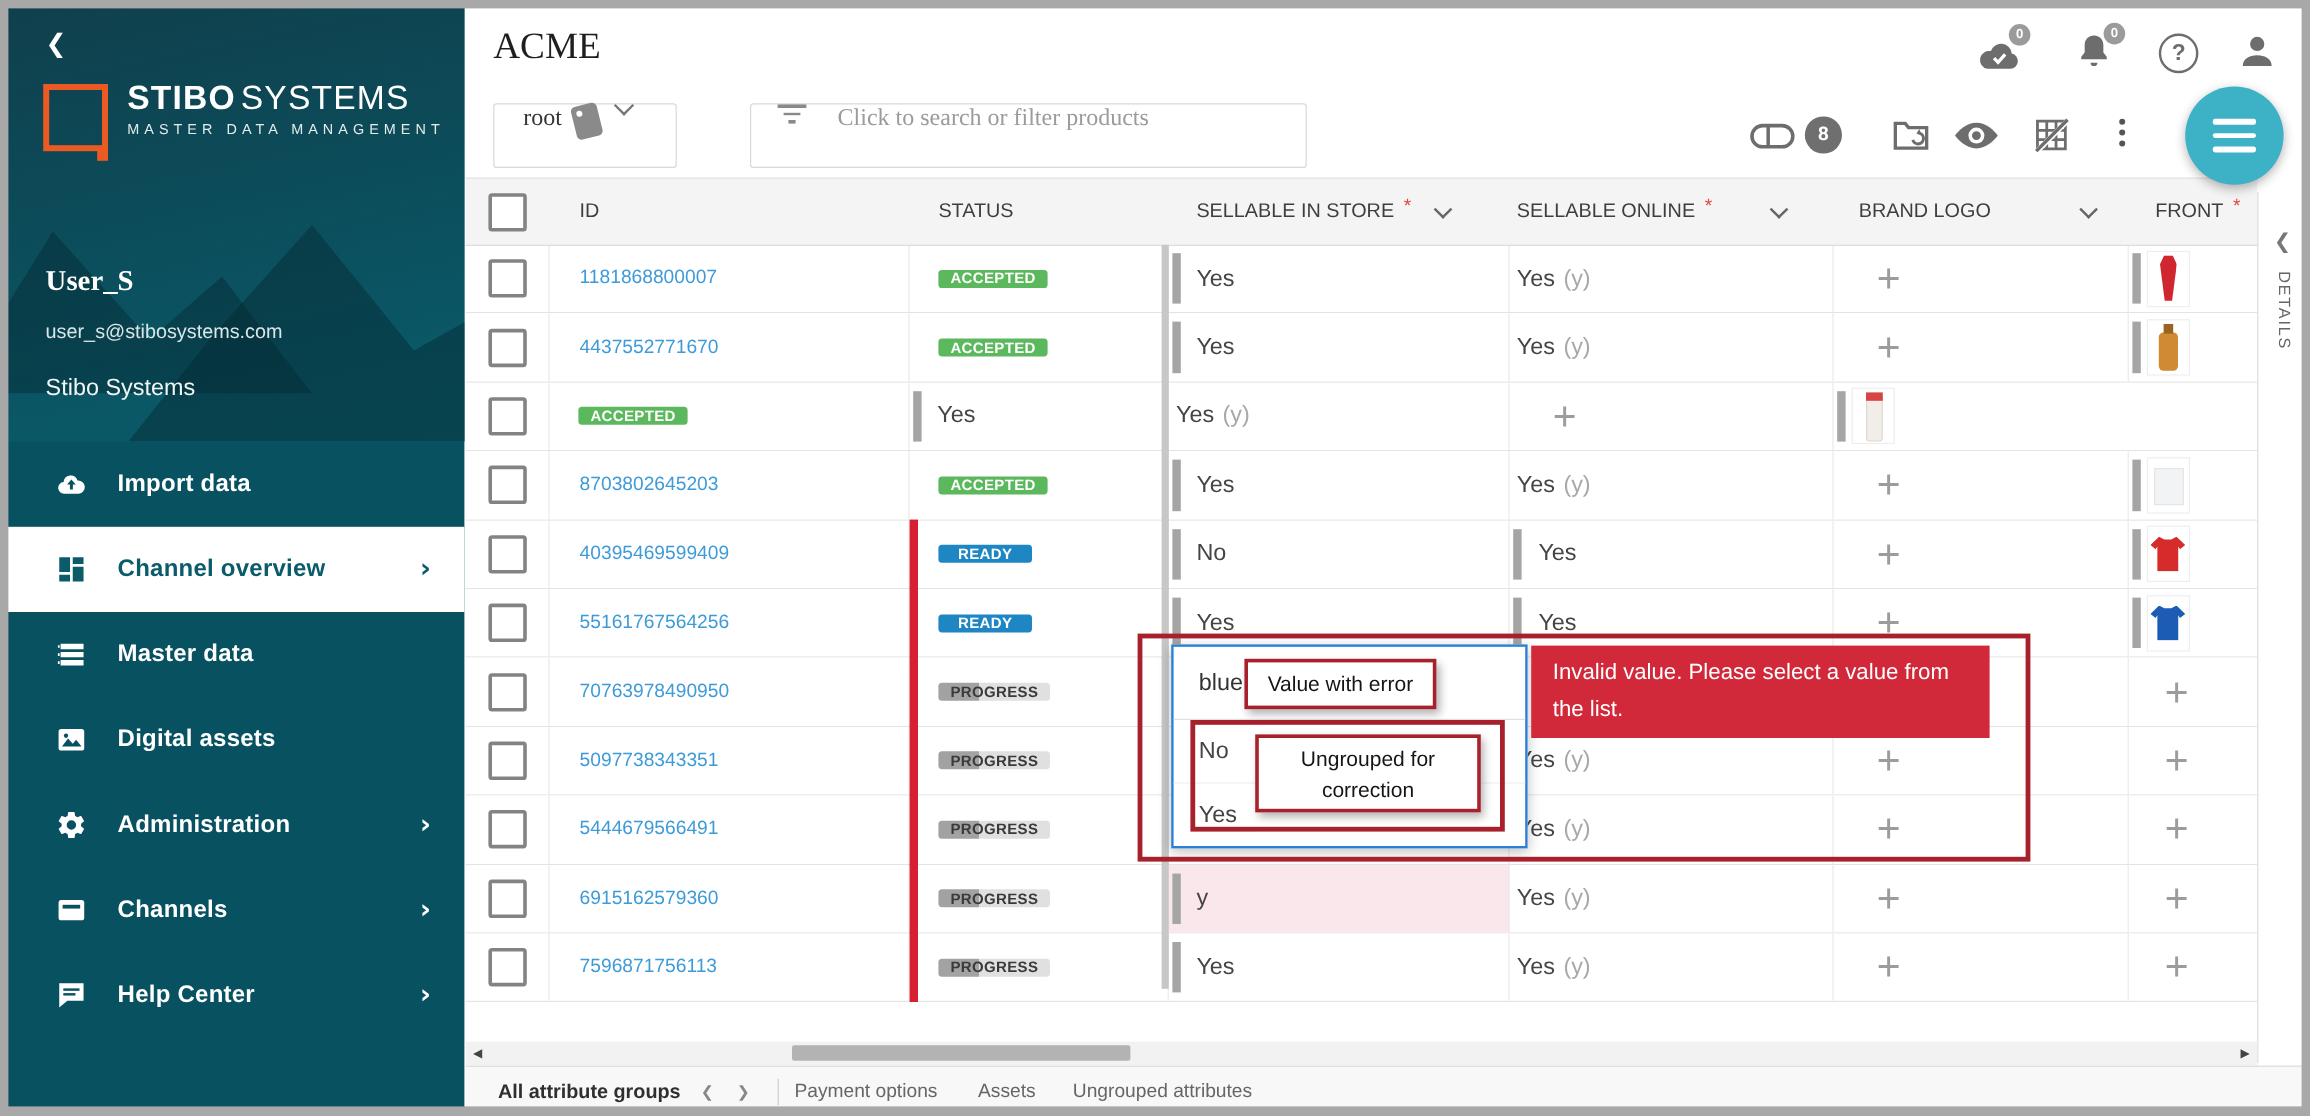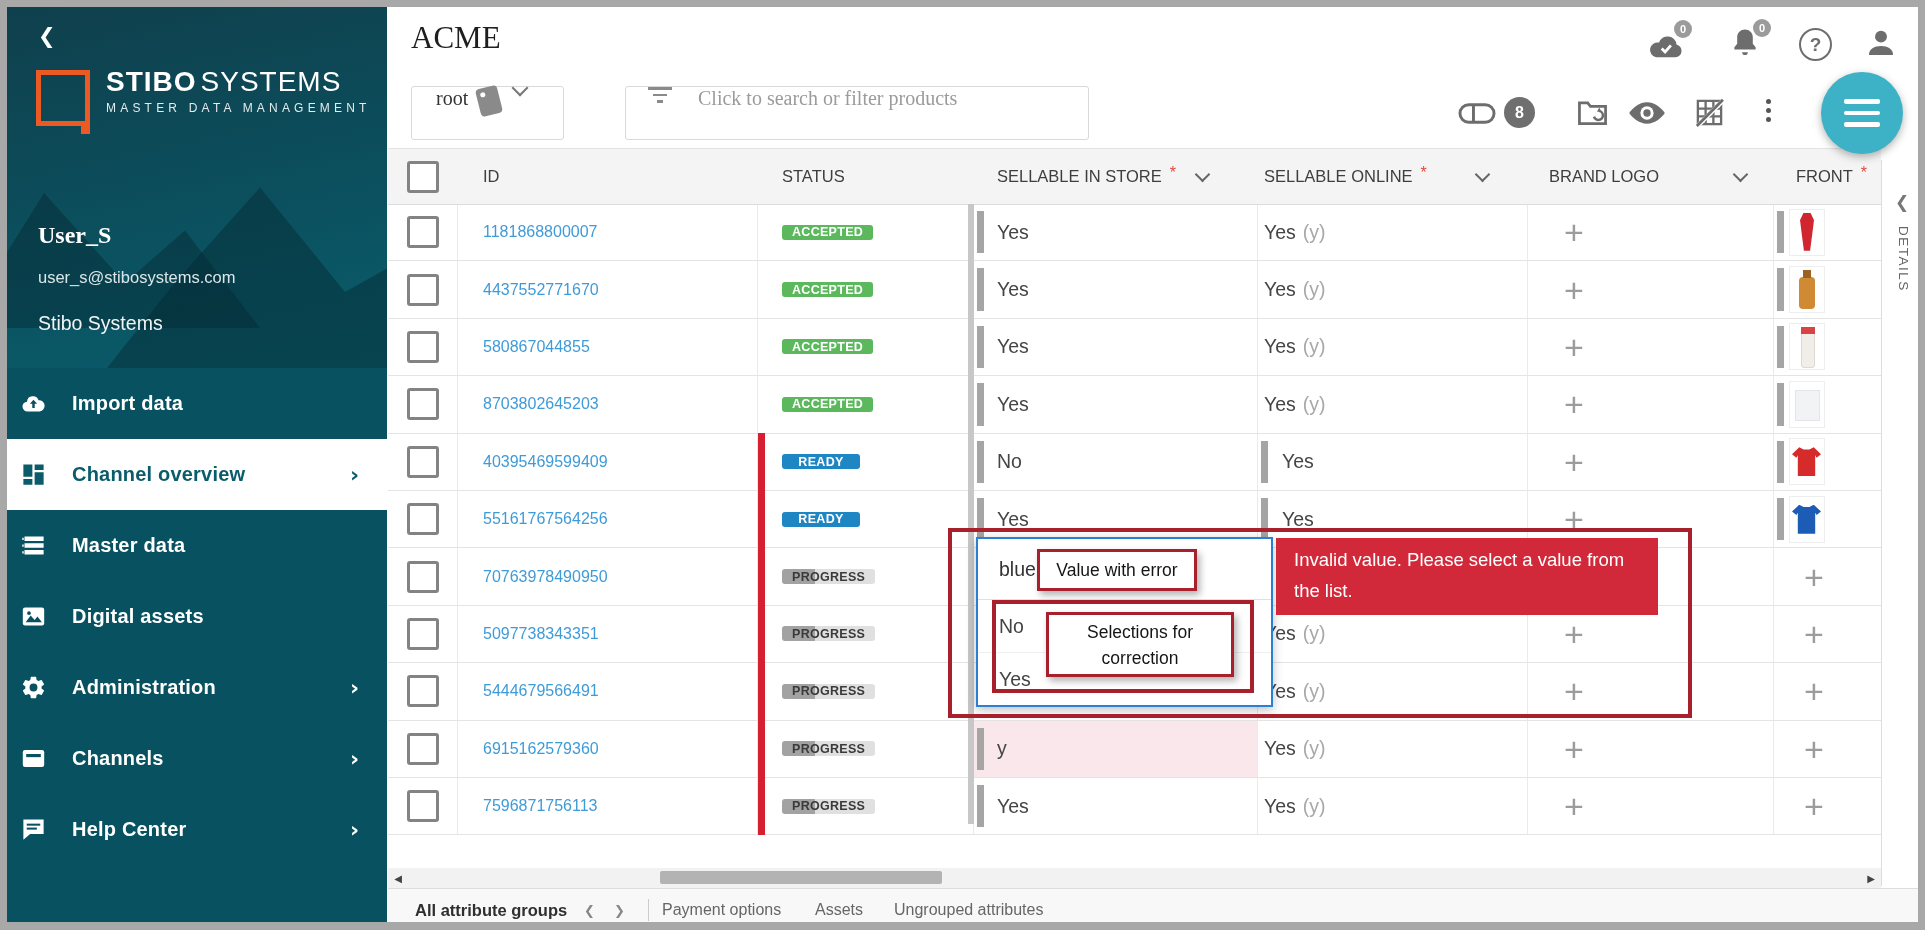--- a/index.html
+++ b/index.html
@@ -24,21 +24,21 @@
   .logo-text{margin-left:16px;color:#fff;}
   .brand{font-size:28px;letter-spacing:1px;}
   .brand b{font-weight:700;}
   .brand span{font-weight:300;margin-left:4px;}
   .tagline{font-size:12px;letter-spacing:4.2px;color:#e3ebec;margin-top:3px;}
   .user-name{position:absolute;left:38px;top:222px;font-family:"Liberation Serif",serif;font-weight:700;
       font-size:24px;color:#fff;}
   .user-email{position:absolute;left:38px;top:268px;font-size:16.5px;color:#dbe6e8;}
   .user-company{position:absolute;left:38px;top:312px;font-size:19.5px;color:#f0f5f6;}
   .nav{position:absolute;left:0;top:368px;width:387px;}
-  .nav-item{position:relative;height:71px;display:flex;align-items:center;padding-left:20px;color:#fff;cursor:pointer;}
+  .nav-item{position:relative;height:71px;display:flex;align-items:center;padding-left:46px;color:#fff;cursor:pointer;}
   .nav-item svg{width:27px;height:27px;flex:0 0 27px;}
   .nav-label{margin-left:25px;font-size:20px;font-weight:600;letter-spacing:.2px;}
   .nav-item.sel{background:#fff;color:#0b5c6b;}
   .nav-chev{position:absolute;right:28px;font-size:22px;font-weight:600;font-family:"DejaVu Sans",sans-serif;}
 
   
   .page-title{position:absolute;left:411px;top:20px;font-family:"Liberation Serif",serif;
       font-size:31px;color:#1f1f1f;z-index:5;}
   .topicon{position:absolute;z-index:5;}
   .mini-badge{position:absolute;z-index:6;width:18px;height:18px;border-radius:50%;background:#9b9b9b;
@@ -433,23 +433,20 @@
         </div>
         <div class="cell c-front">
           <div class="graybar"></div>
           <div class="thumb bottle"></div>
         </div>
       </div>
       <div class="trow tgrid">
         <div class="cell c-check">
           <div class="checkbox"></div>
         </div>
-        <div class="cell c-id">
-          <div class="idlink">580867044855</div>
-        </div>
         <div class="cell c-status">
           <div class="badge accepted">ACCEPTED</div>
         </div>
         <div class="cell c-sis">
           <div class="graybar"></div>
           <div class="val">Yes</div>
         </div>
         <div class="cell c-so">
           <div class="val">Yes</div>
           <div class="suffix">(y)</div>
@@ -672,21 +669,21 @@
       <div class="opt">No</div>
       <div class="opt">Yes</div>
     </div>
   </div>
 
   <div class="tooltip">Invalid value. Please select a value from the list.</div>
 
   <div class="ann ann-big"></div>
   <div class="ann-box ann-vwe">Value with error</div>
   <div class="ann ann-outer"></div>
-  <div class="ann-box ann-inner">Selections for correction</div>
+  <div class="ann-box ann-inner">Ungrouped for correction</div>
 
   <div class="hscroll">
     <div class="hs-arrow hs-left">◀</div>
     <div class="hs-thumb"></div>
     <div class="hs-arrow hs-right">▶</div>
   </div>
 
   <div class="bottombar">
     <div class="bb bb-groups">All attribute groups</div>
     <div class="bb bb-chev l">❮</div>

